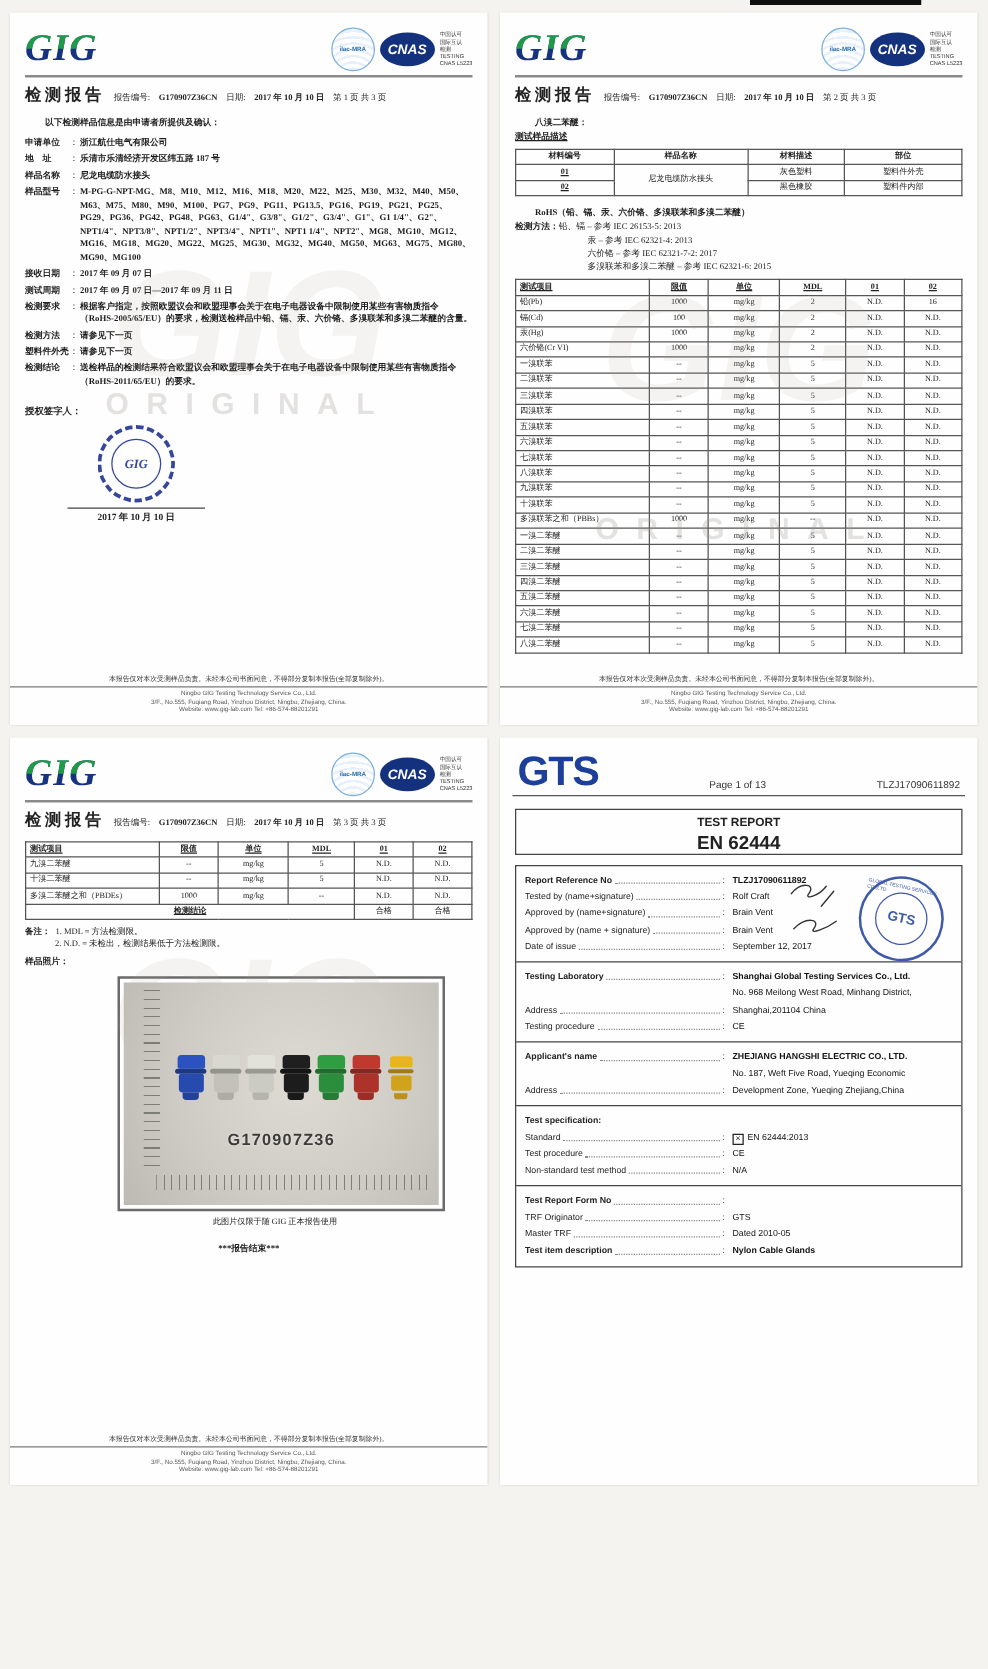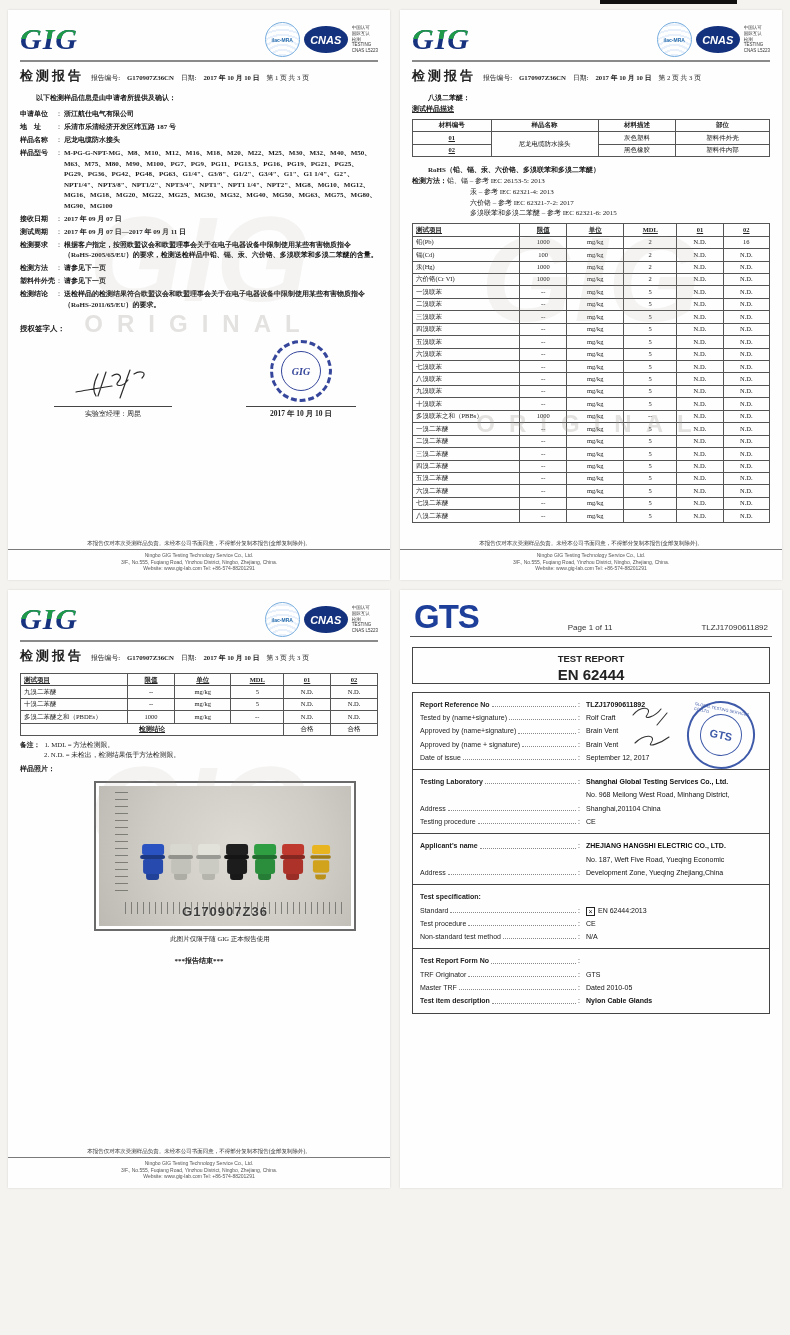--- a/index.html
+++ b/index.html
@@ -68,21 +68,21 @@
   
   table.tbl{border-collapse:collapse;width:100%;font-size:6.5px;}
   table.tbl th,table.tbl td{border:1px solid #555;padding:1.5px 2px;text-align:center;line-height:1.3;}
   table.tbl th{font-weight:700;}
   table.tbl th.u,td.u{text-decoration:underline;}
   .sample th:nth-child(1){width:22%;} .sample th:nth-child(2){width:30%;}
   .main-t th:nth-child(1){width:30%;} 
 
   
   .photo-wrap{width:252px;margin:6px auto 0 74px;background:#fff;border:2px solid #6a6a6a;padding:3px;}
-  .photo{position:relative;height:140px;background:radial-gradient(circle at 55% 45%, #dedad4 0%, #cfccc6 55%, #bdbab4 100%);overflow:hidden;}
+  .photo{position:relative;height:178px;background:radial-gradient(circle at 55% 45%, #dedad4 0%, #cfccc6 55%, #bdbab4 100%);overflow:hidden;}
   .ruler-v{position:absolute;left:16px;top:6px;bottom:30px;width:13px;background:
       repeating-linear-gradient(to bottom,#6b6b66 0 1px,transparent 1px 7px);opacity:.8;}
   .ruler-h{position:absolute;left:26px;right:8px;bottom:12px;height:12px;background:
       repeating-linear-gradient(to right,#6b6b66 0 1px,transparent 1px 6px);opacity:.8;}
   .glands{position:absolute;left:50%;top:58px;transform:translateX(-44%);display:flex;align-items:flex-end;gap:3px;}
   .gland{display:flex;flex-direction:column;align-items:center;}
   .g-cap{width:22px;height:11px;border-radius:3px 3px 2px 2px;}
   .g-ring{width:25px;height:4px;border-radius:2px;}
   .g-body{width:20px;height:15px;border-radius:2px 2px 3px 3px;}
   .g-tip{width:13px;height:6px;border-radius:0 0 3px 3px;}
@@ -211,26 +211,20 @@
           <div class="field-row">
             <span class="f-label">检测结论</span>
             <span class="f-colon">：</span>
             <span class="f-value">送检样品的检测结果符合欧盟议会和欧盟理事会关于在电子电器设备中限制使用某些有害物质指令（RoHS-2011/65/EU）的要求。</span>
           </div>
         </div>
 
       <div class="sign-label">授权签字人：</div>
       <div class="sign-row">
         <div class="sig-col">
-          <svg width="90" height="34" viewBox="0 0 90 34">
-            <path d="M8 26 C20 24 30 22 44 20 M30 8 C26 16 24 24 28 30 M38 6 L30 30 M44 10 C50 6 56 10 50 16 C46 20 54 22 60 14 M62 4 L52 32 M66 8 C72 4 80 6 74 12" stroke="#2b2b2b" stroke-width="1.2" fill="none" stroke-linecap="round"></path>
-          </svg>
-          <div class="sig-line">实验室经理：周昆</div>
-        </div>
-        <div class="sig-col">
           <div class="seal">
             <div class="seal-inner">GIG</div>
           </div>
           <div class="seal-date">2017 年 10 月 10 日</div>
         </div>
       </div>
 
       <div class="gig-foot">
         <div class="foot-disc">本报告仅对本次受测样品负责。未经本公司书面同意，不得部分复制本报告(全部复制除外)。</div>
         <div class="foot-rule"></div>
@@ -658,21 +652,21 @@
         <div class="foot-rule"></div>
         <div class="foot-co">Ningbo GIG Testing Technology Service Co., Ltd.</div>
         <div class="foot-co">3/F., No.555, Fuqiang Road, Yinzhou District, Ningbo, Zhejiang, China.</div>
         <div class="foot-co">Website: www.gig-lab.com    Tel: +86-574-88201291</div>
       </div>
     </div>
 
     <div class="cert h-bot gts">
       <div class="gts-top">
         <span class="gts-logo">GTS</span>
-        <span class="gts-page">Page 1 of 11</span>
+        <span class="gts-page">Page 1 of 13</span>
         <span class="gts-ref">TLZJ17090611892</span>
       </div>
       <div class="gts-rule"></div>
 
       <div class="gts-box">
         <div class="t1">TEST REPORT</div>
         <div class="t2">EN 62444</div>
       </div>
 
       <div class="gts-main">

